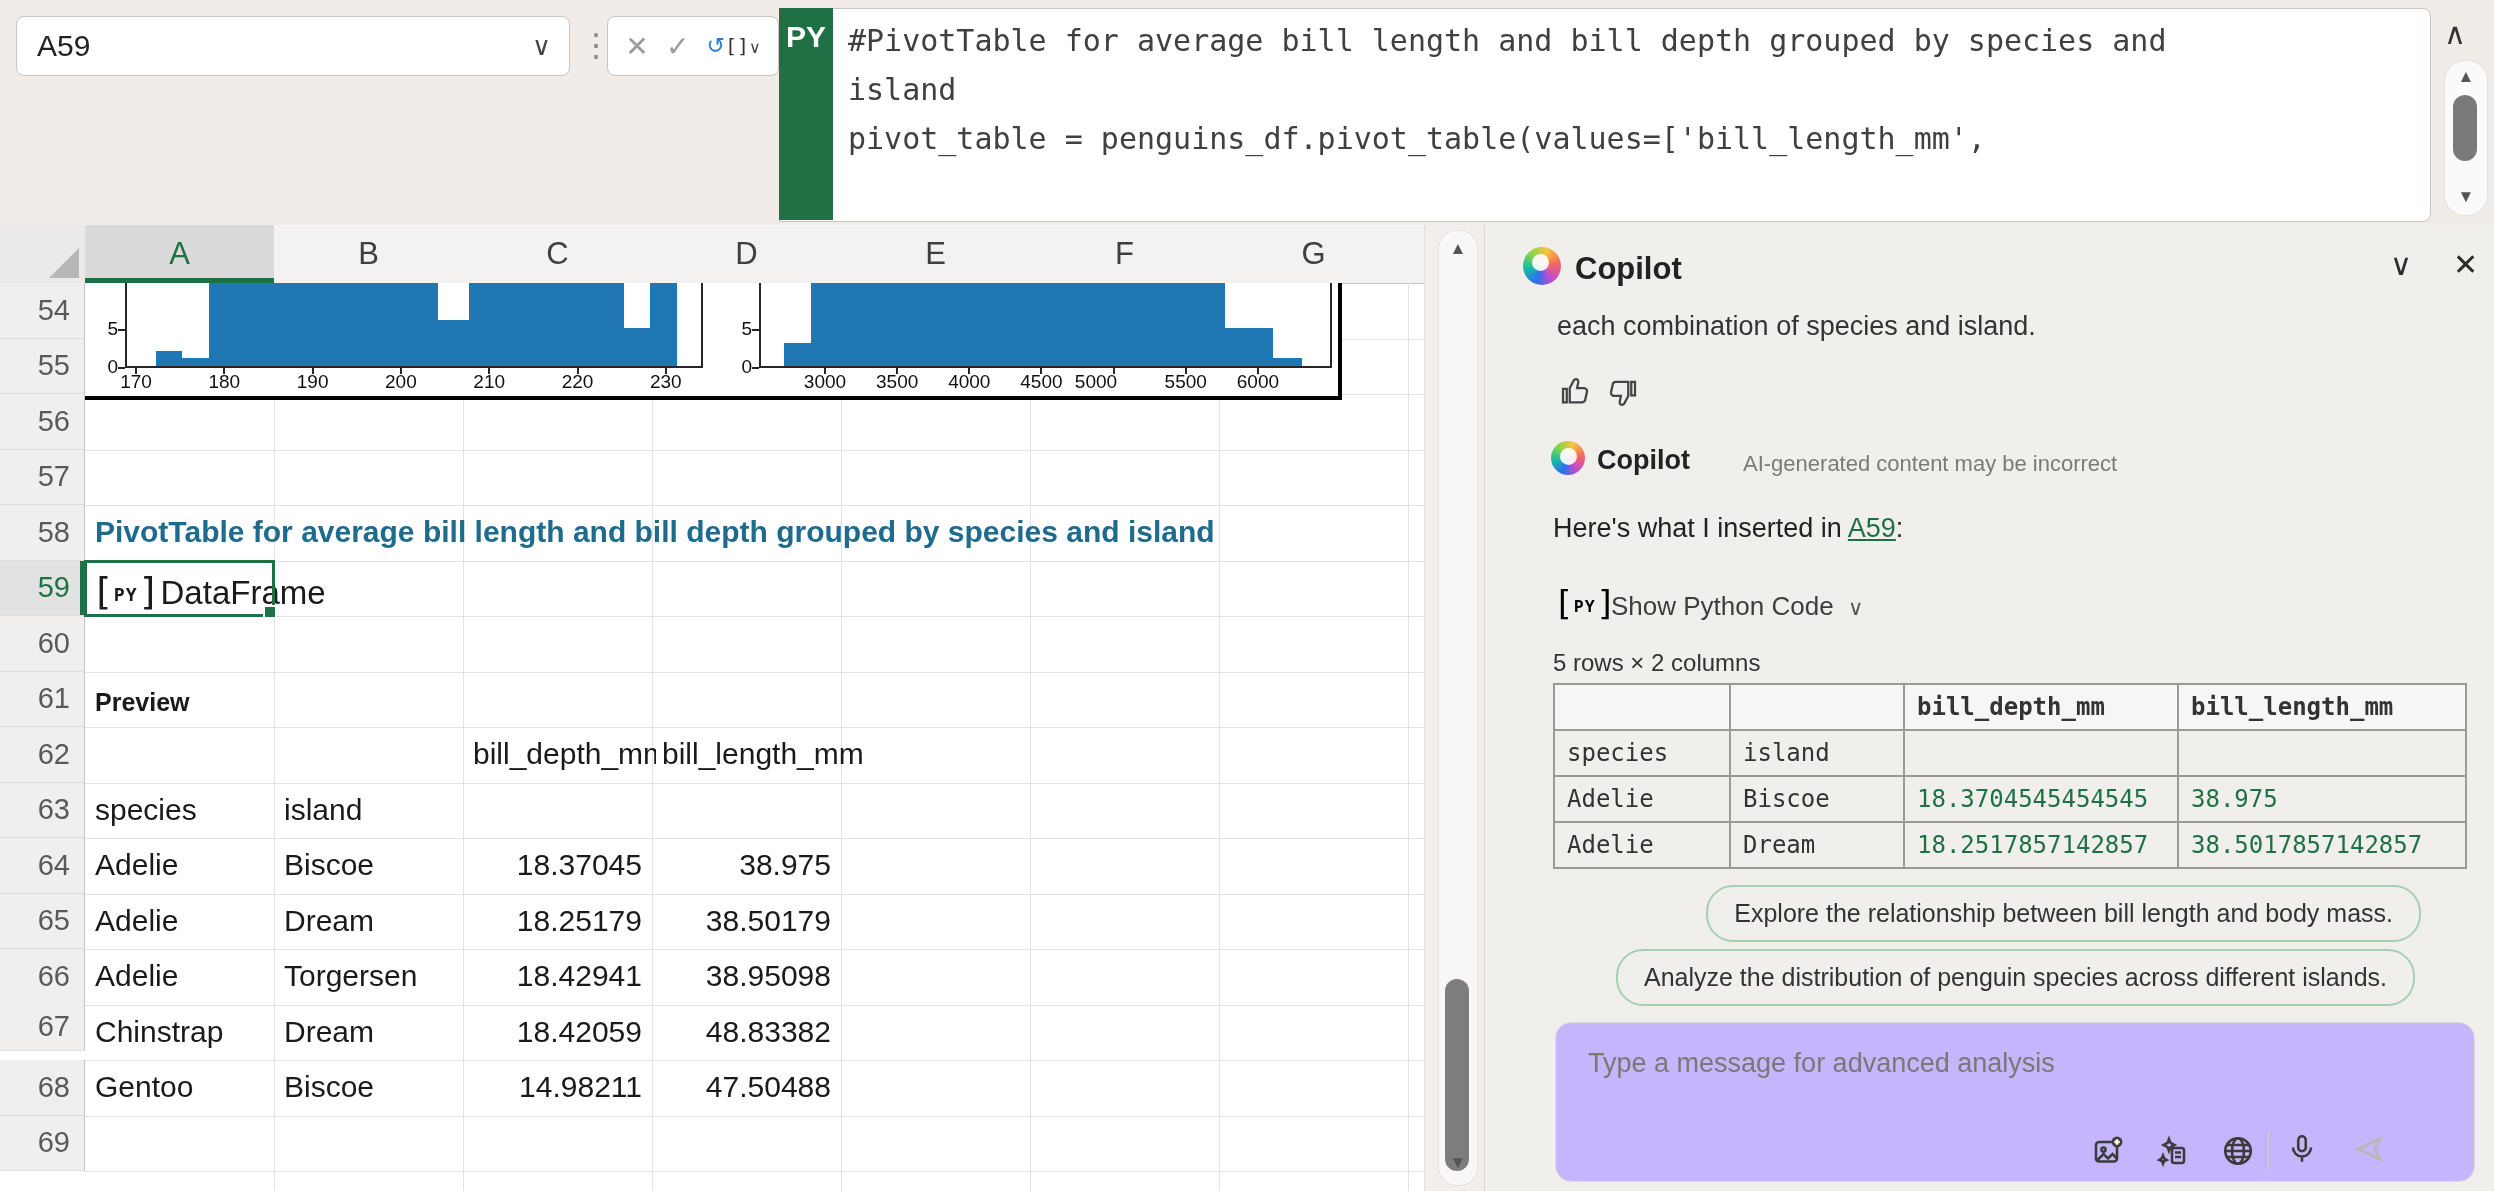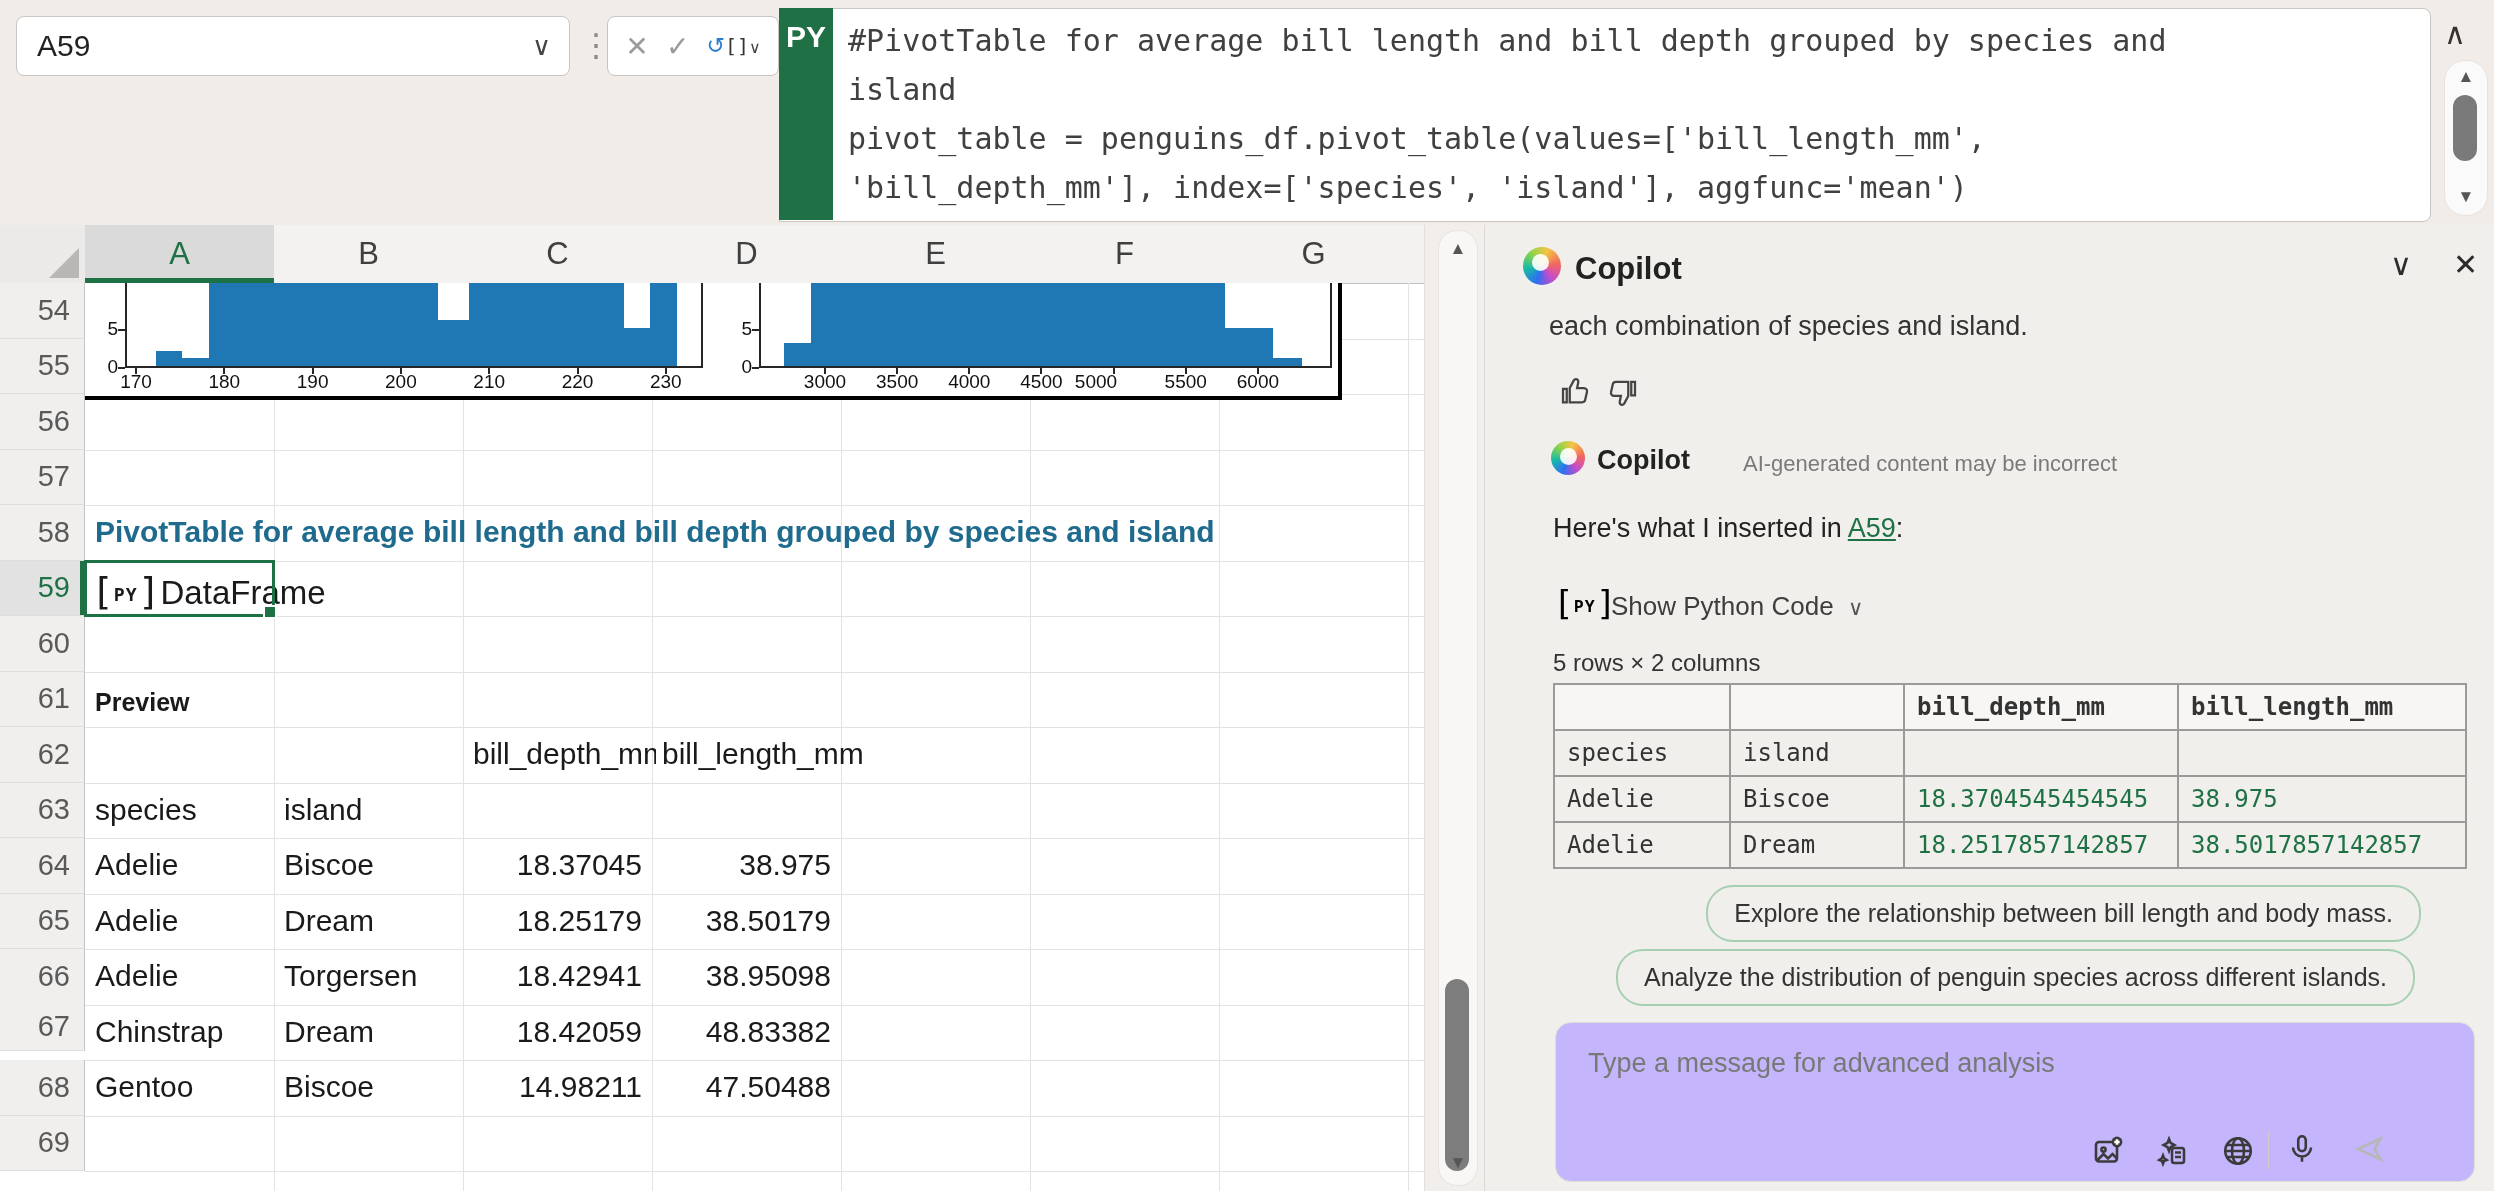--- a/index.html
+++ b/index.html
@@ -124,21 +124,20 @@
       <span class="pyins">↺<span class="br">[]</span><span class="cv">∨</span></span>
     </div>
     <div id="fxbox" class="abs"></div>
     <div id="pybadge" class="abs">
         <span>PY</span>
       </div>
     <div id="code" class="abs mono">
         <div class="ln">#PivotTable for average bill length and bill depth grouped by species and</div>
         <div class="ln">island</div>
         <div class="ln">pivot_table = penguins_df.pivot_table(values=['bill_length_mm',</div>
-        <div class="ln">'bill_depth_mm'], index=['species', 'island'], aggfunc='mean')</div>
       </div>
     <div id="fxcollapse" class="abs">∧</div>
     <div id="fxscroll" class="abs">
       <span class="scar" style="top:6px;">▲</span>
       <div id="fxthumb"></div>
       <span class="scar" style="top:126px;">▼</span>
     </div>
   </div>
 
   <div id="sheet" class="abs">
@@ -288,21 +287,21 @@
       <span class="scar" style="top:922px;">▼</span>
     </div>
   </div>
 
   <div id="panel" class="abs">
     <div class="cplogo" style="left:38px;top:22px;"></div>
     <div id="cptitle" class="abs" style="left:90px;top:26px;">Copilot</div>
     <div class="abs hicon" style="left:905px;top:22px;">∨</div>
     <div class="abs hicon" style="left:968px;top:22px;">✕</div>
 
-    <div class="abs msg" style="left:64px;top:86px;">each combination of species and island.</div>
+    <div class="abs msg" style="left:72px;top:86px;">each combination of species and island.</div>
 
     <svg class="abs thumb" style="left:72px;top:148px;" viewBox="0 0 24 24">
       <path d="M6.5 10.5v9H4v-9h2.5zm2 9h8.3c1 0 1.8-.7 2-1.6l1.2-5.4c.3-1.2-.7-2.4-2-2.4h-4.6l.8-4.1c.2-1-.6-1.9-1.6-1.9-.6 0-1.1.3-1.4.8l-2.7 5.1v9.5z" fill="none" stroke="#444" stroke-width="1.5"></path>
     </svg>
     <svg class="abs thumb" style="left:120px;top:150px;" viewBox="0 0 24 24">
       <path d="M17.5 13.5v-9H20v9h-2.5zm-2-9H7.2c-1 0-1.8.7-2 1.6L4 11.5c-.3 1.2.7 2.4 2 2.4h4.6l-.8 4.1c-.2 1 .6 1.9 1.6 1.9.6 0 1.1-.3 1.4-.8l2.7-5.1V4.5z" fill="none" stroke="#444" stroke-width="1.5"></path>
     </svg>
 
     <div class="cplogo" style="left:66px;top:216px;width:34px;height:34px;"></div>
     <div id="attr-name" class="abs" style="left:112px;top:220px;">Copilot</div>

